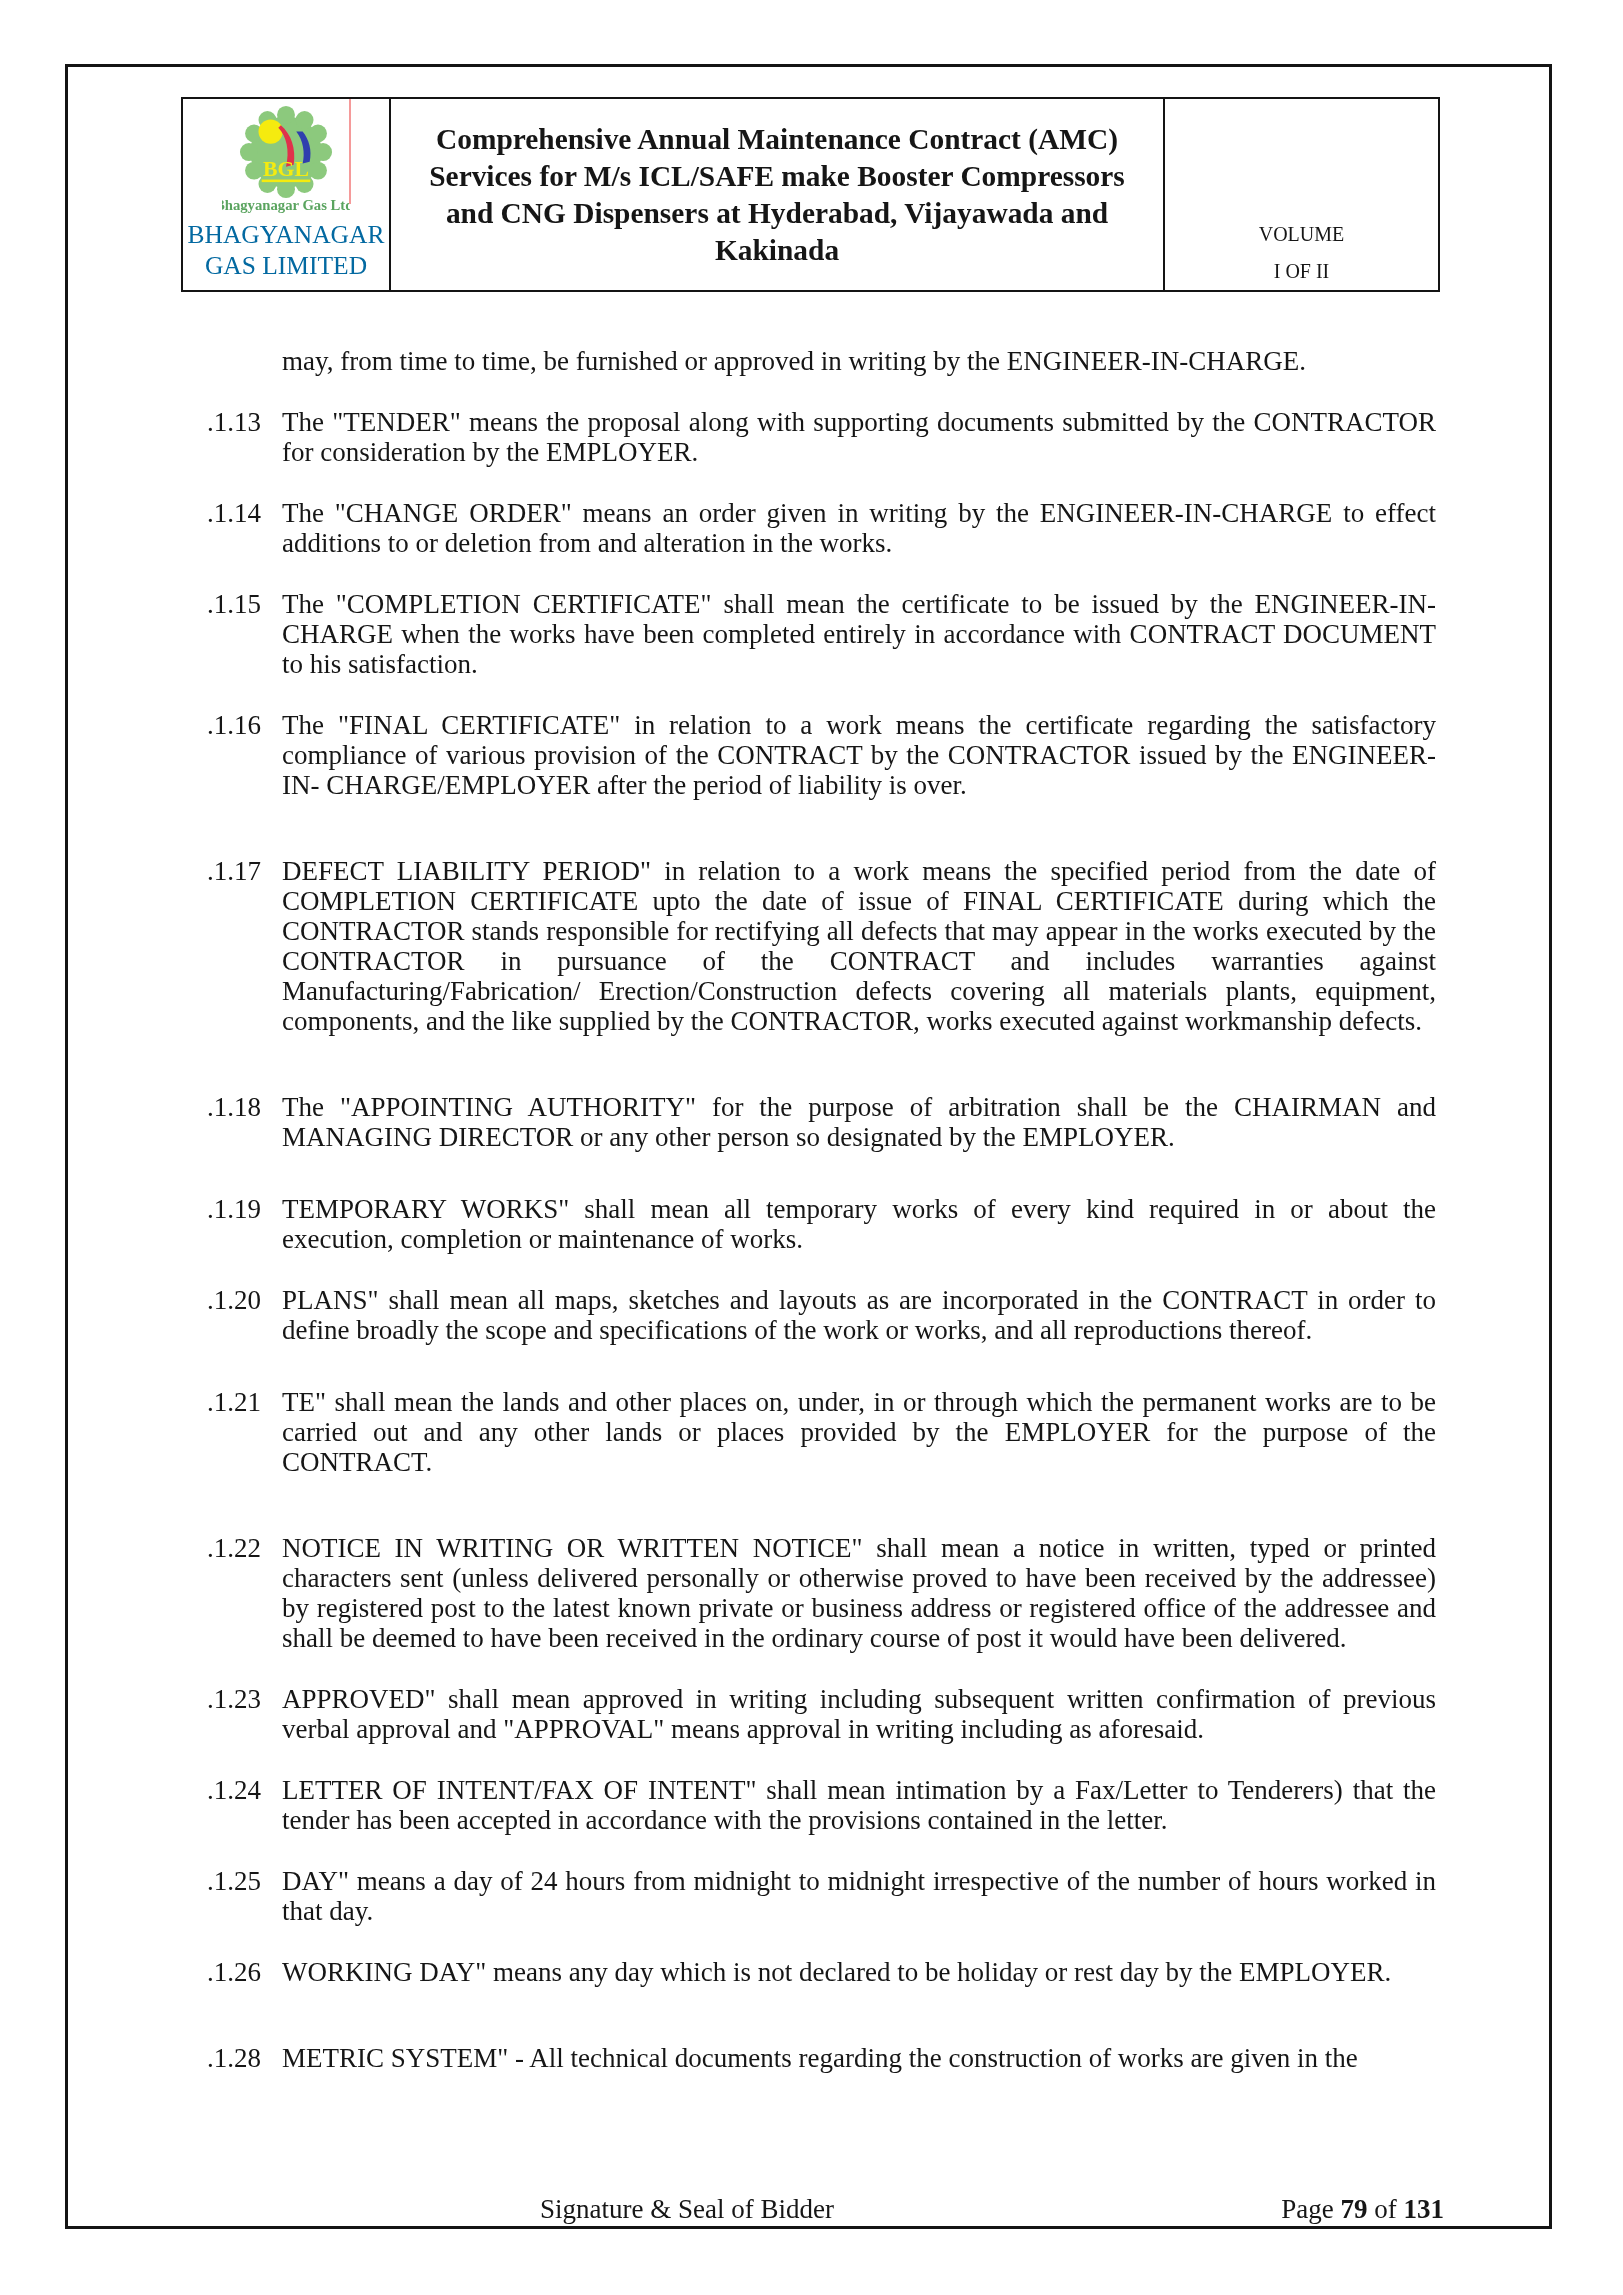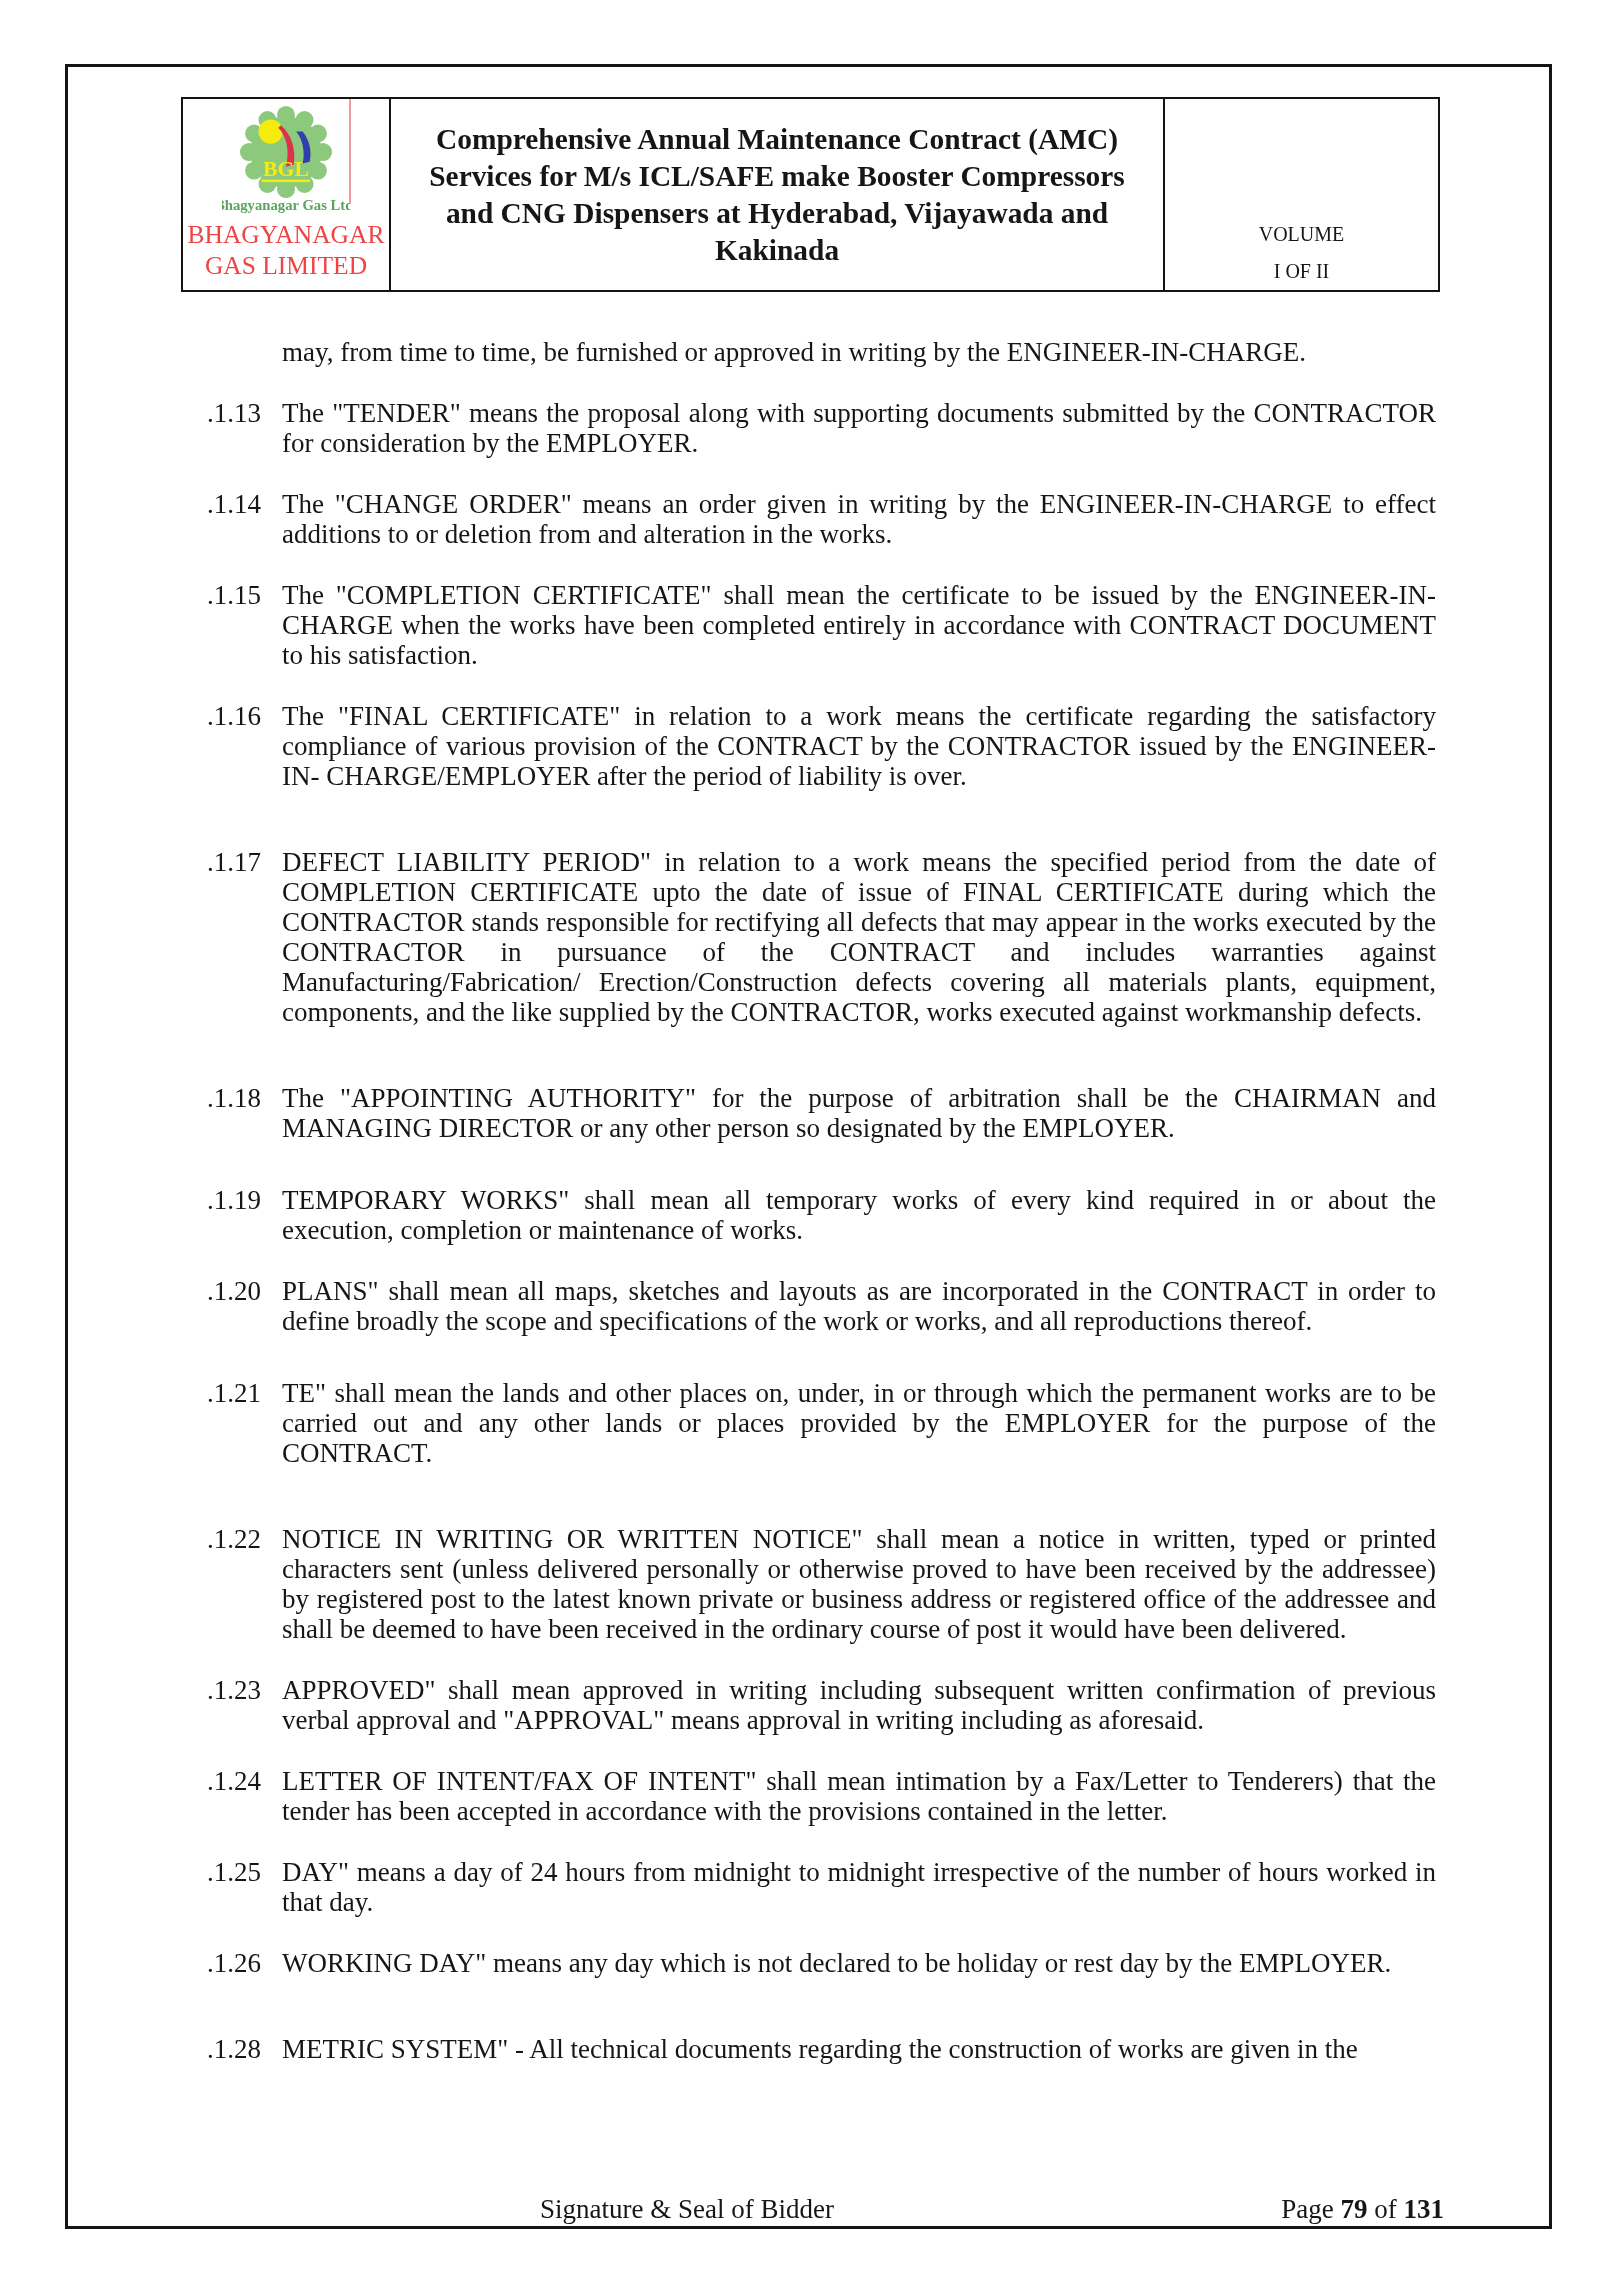--- a/index.html
+++ b/index.html
@@ -34,41 +34,41 @@
     width: 208px; border-right: 2.6px solid #141414;
     display: flex; flex-direction: column; align-items: center;
     padding-top: 6.5px; position: relative;
   }
   .pink-line {
     position: absolute; right: 38px; top: 0;
     width: 2px; height: 105px; background: #f59a9a;
   }
   .org-name {
     margin-top: 3.9px; text-align: center;
-    font-size: 25.5px; line-height: 31px; color: #ef4444;
+    font-size: 25.5px; line-height: 31px; color: #0369a1;
   }
   .title-cell {
     width: 774px; border-right: 2.6px solid #141414;
     display: flex; flex-direction: column; justify-content: center;
     text-align: center; padding: 3.9px 22px;
   }
   .doc-title { font-weight: bold; font-size: 29.4px; line-height: 37px; }
   .bid-no    { font-weight: bold; font-size: 29.4px; line-height: 37px; margin-top: 1.3px; }
   .volume-cell {
     flex: 1; display: flex; flex-direction: column;
     align-items: center; justify-content: flex-end;
     font-size: 20px; line-height: 37px;
   }
 
   
   .content {
     position: absolute; left: 139px; top: 270px; width: 1229px;
     font-size: 27px; line-height: 30px;
   }
-  .intro { margin: 0 0 0 75px; text-align: justify; }
+  .intro { margin: 9px 0 0 75px; text-align: justify; }
   .clause { display: flex; margin-top: 31px; }
   .clause .num { flex: 0 0 75px; }
   .clause .txt { flex: 1; text-align: justify; }
   
   .clause:nth-of-type(5), .clause:nth-of-type(6),
   .clause:nth-of-type(10), .clause:nth-of-type(15) { margin-top: 56px; }
   .clause:nth-of-type(7), .clause:nth-of-type(9),
   .clause:nth-of-type(16) { margin-top: 42px; }
 
   

